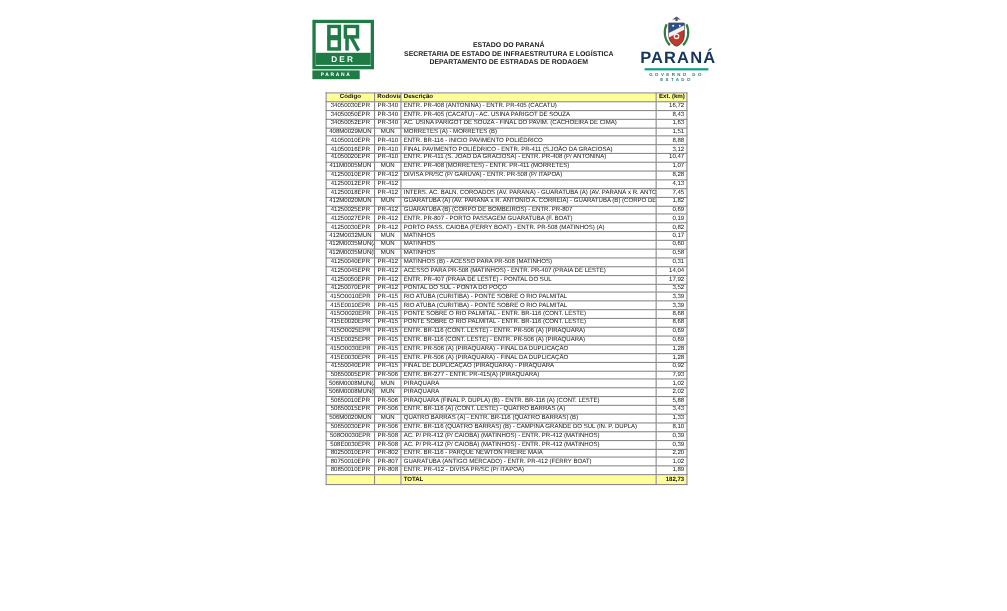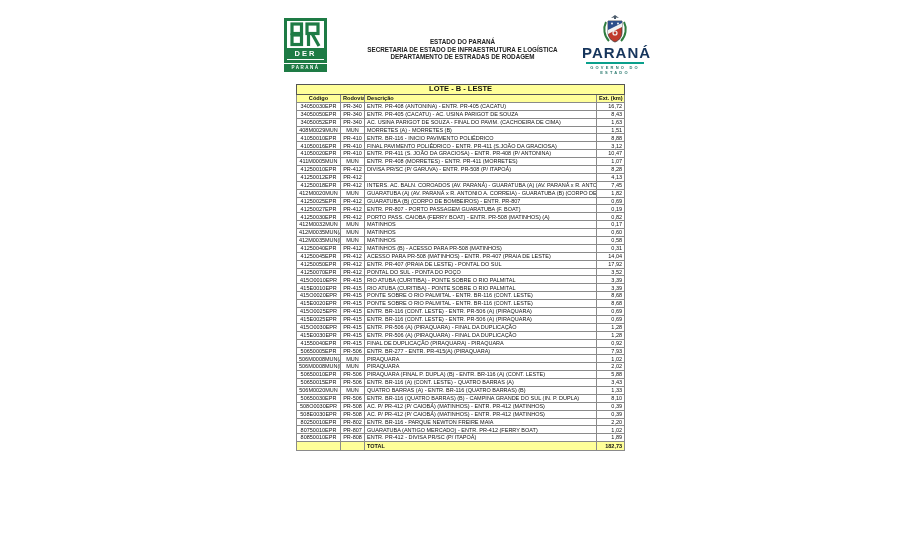--- a/index.html
+++ b/index.html
@@ -3,21 +3,21 @@
 <meta charset="utf-8">
 <style>
   html,body{margin:0;padding:0;background:#ffffff;}
   .page{
     position:relative;width:915px;height:555px;background:#ffffff;overflow:hidden;
     font-family:"Liberation Sans",sans-serif;color:#111;
   }
 
   
   .der-logo{position:absolute;left:284px;top:18px;width:43px;}
-  .der-box{box-sizing:border-box;width:43px;height:45px;border:3px solid #1e7b45;background:#fff;}
+  .der-box{box-sizing:border-box;width:56px;height:45px;border:3px solid #1e7b45;background:#fff;}
   .der-glyph{display:block;margin:1px auto 0 auto;}
   .der-band{box-sizing:border-box;width:100%;height:11px;background:#1e7b45;color:#fff;
     font-weight:bold;font-size:7.5px;line-height:11px;text-align:center;letter-spacing:2px;}
   .der-parana{box-sizing:border-box;width:100%;height:8px;margin-top:1px;background:#1e7b45;color:#fff;
     font-weight:bold;font-size:4.5px;line-height:8px;text-align:center;letter-spacing:1.5px;}
 
   .org-text{position:absolute;left:330px;top:38px;width:265px;text-align:center;
     font-size:6.3px;font-weight:bold;line-height:7.6px;color:#222;}
 
   .pr-logo{position:absolute;left:582px;top:14px;width:66px;text-align:center;}
@@ -100,23 +100,20 @@
 
   <table class="lot-table">
     <colgroup>
       <col style="width:44px">
         <col style="width:24px">
         <col style="width:232px">
         <col style="width:28px">
     </colgroup>
     <thead>
       <tr>
-        <th class="title-cell" colspan="4">LOTE - B - LESTE</th>
-      </tr>
-      <tr>
         <th class="hdr hdr-cod">Código</th>
         <th class="hdr">Rodovia</th>
         <th class="hdr">Descrição</th>
         <th class="hdr hdr-ext">Ext. (km)</th>
       </tr>
     </thead>
     <tbody>
         <tr>
       <td class="c-cod">34050030EPR</td>
       <td class="c-rod">PR-340</td>

